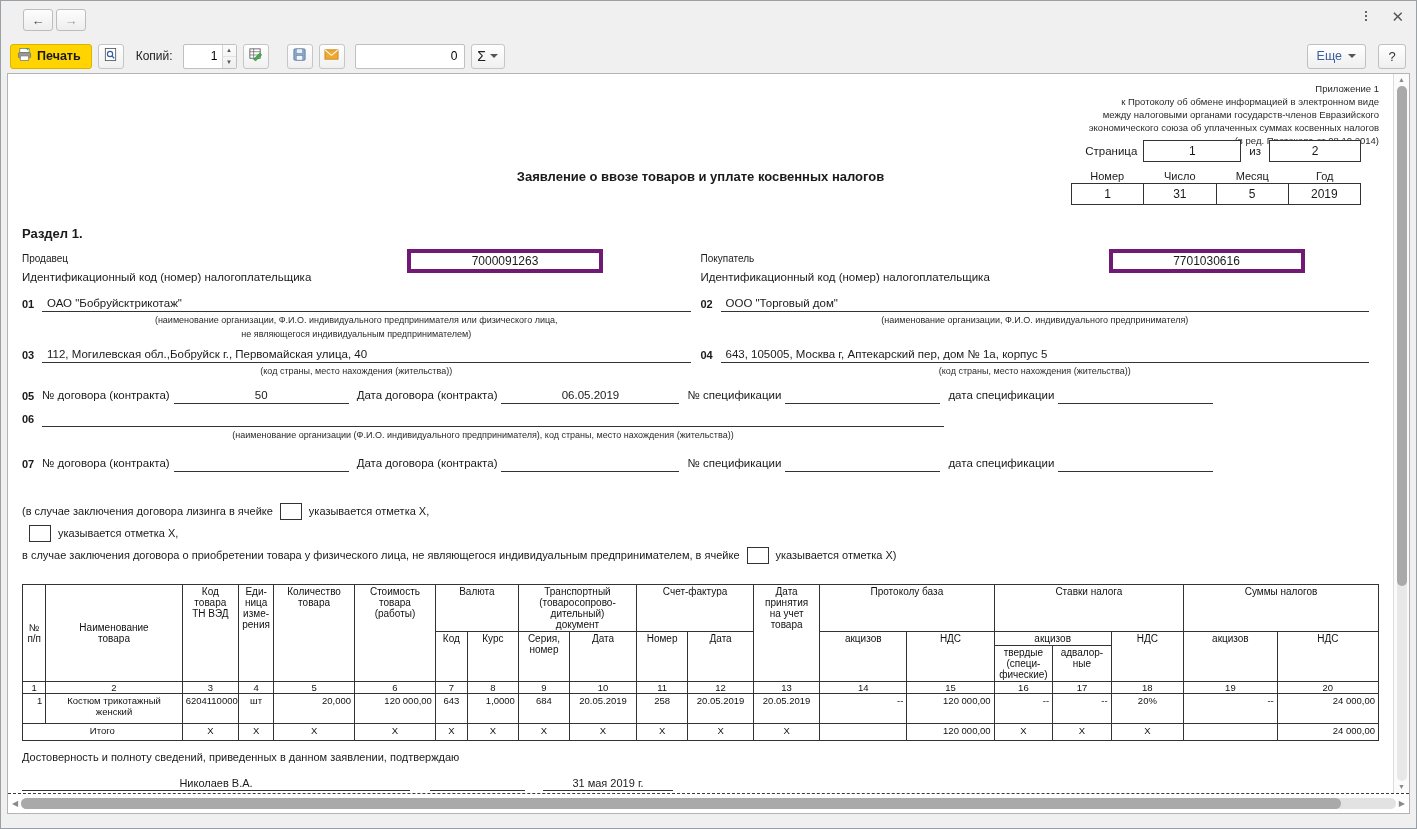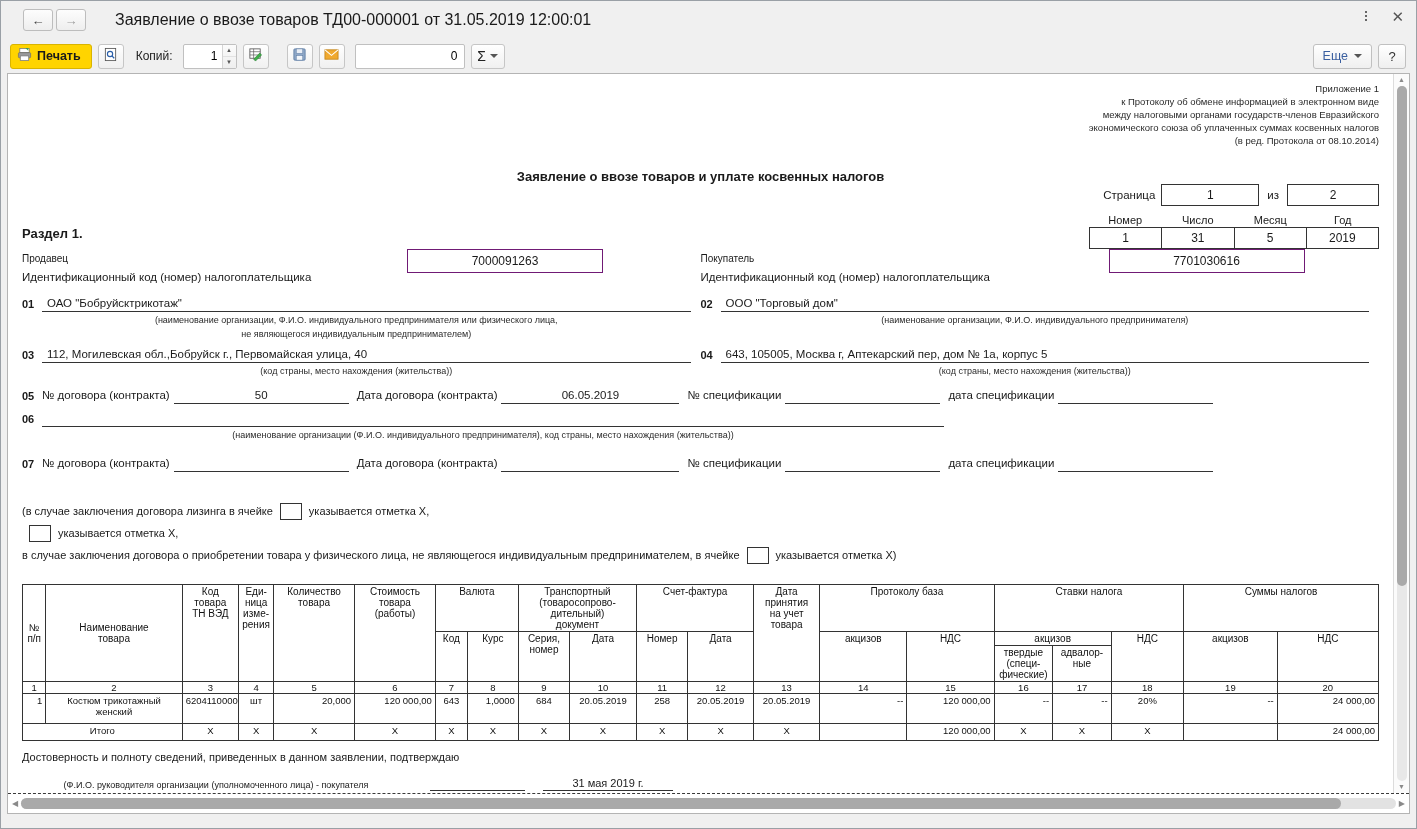--- a/index.html
+++ b/index.html
@@ -113,21 +113,21 @@
   }
   .sigma-btn {
     height: 25px; min-width: 34px;
     border: 1px solid #c6c6c6;
     background: linear-gradient(#ffffff,#f0f0f0);
     border-radius: 3px;
     display: flex; align-items: center; justify-content: center; gap: 4px;
     padding: 0 5px;
     font-size: 14px; color: #222; cursor: pointer;
   }
-  .tb-right { position: absolute; right: 10px; display: flex; gap: 6px; align-items: center; }
+  .tb-right { position: absolute; right: 10px; display: flex; gap: 12px; align-items: center; }
   .more-btn {
     height: 25px; border: 1px solid #c0c0c0;
     background: linear-gradient(#ffffff,#efefef);
     border-radius: 3px; padding: 0 9px;
     display: flex; align-items: center; gap: 6px;
     font-size: 12.5px; color: #3a5fa0; cursor: pointer;
   }
   .help-btn {
     width: 28px; height: 25px;
     border: 1px solid #c0c0c0;
@@ -179,23 +179,22 @@
   .appendix {
     text-align: right;
     font-size: 9.5px; color: #2a2a2a; line-height: 13px;
   }
   .doc-title {
     text-align: center; font-weight: bold; font-size: 13px;
     margin-top: 22px;
   }
 
   .page-of {
-    position: absolute; right: 14px; top: 66px;
+    position: absolute; right: 32px; top: 66px;
     width: 290px;
-    margin-top: 44px;
   }
   .po-row1 { display: flex; align-items: center; justify-content: flex-end; gap: 0; }
   .po-label { font-size: 11.5px; padding-right: 6px; }
   .cellbox {
     border: 1px solid #333; height: 22px; background: #fff;
     display: flex; align-items: center; justify-content: center;
     font-size: 12px;
   }
   .po-row2 { display: flex; margin-top: 8px; }
   .po-row2 .hd { flex: 1; text-align: center; font-size: 11px; }
@@ -205,21 +204,21 @@
 
   .section-title { font-weight: bold; font-size: 13px; margin-top: 42px; }
 
   .party-row { display: flex; margin-top: 12px; position: relative; }
   .party { width: 50%; position: relative; }
   .party .lbl { font-size: 10px; }
   .party .sub { font-size: 11.5px; margin-top: 7px; }
   .party .idbox {
     position: absolute; left: 385px; top: -4px;
     width: 196px; height: 24px;
-    border: 1px solid #701a75; background: #fff;
+    border: 4px solid #701a75; background: #fff;
     display: flex; align-items: center; justify-content: center;
     font-size: 12px;
   }
   .party.right .idbox { left: 408px; }
 
   .lines { position: relative; margin-top: 14px; }
   .lrow { display: flex; }
   .lhalf { width: 50%; padding-right: 10px; position: relative; justify-content: flex-end; }
   .num { font-weight: bold; font-size: 11px; width: 20px; flex: 0 0 20px; padding-top: 1px; }
   .fill {
@@ -272,21 +271,20 @@
 
   <div class="titlebar">
     <div class="nav-group">
       <div class="nav-btn">
           <span>←</span>
         </div>
       <div class="nav-btn fwd">
           <span>→</span>
         </div>
     </div>
-    <div class="window-title">Заявление о ввозе товаров ТД00-000001 от 31.05.2019 12:00:01</div>
     <div class="title-right">
       <div class="kebab">
           <i></i>
           <i></i>
           <i></i>
         </div>
       <div class="close-x">✕</div>
     </div>
   </div>
 
@@ -657,20 +655,21 @@
               <td class="c"></td>
               <td class="r">24 000,00</td>
             </tr>
           </tbody>
         </table>
 
         <div class="footer-note">Достоверность и полноту сведений, приведенных в данном заявлении, подтверждаю</div>
 
         <div class="sig-area">
           <div class="sig-col" style="width:388px">
+            <div class="sig-val">Николаев В.А.</div>
             <div class="sig-cap">(Ф.И.О. руководителя организации (уполномоченного лица) - покупателя</div>
 
           </div>
           <div class="sig-col" style="width:95px;margin-left:20px">
             <div class="sig-val">&nbsp;</div>
             <div class="sig-cap">(подпись)</div>
           </div>
           <div class="sig-col" style="width:130px;margin-left:18px">
             <div class="sig-val">31 мая 2019 г.</div>
             <div class="sig-cap">(дата)</div>

